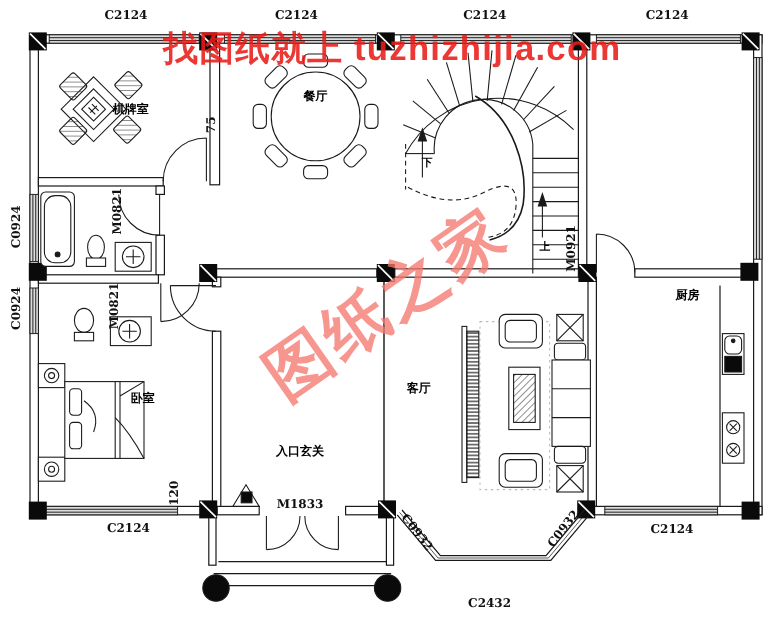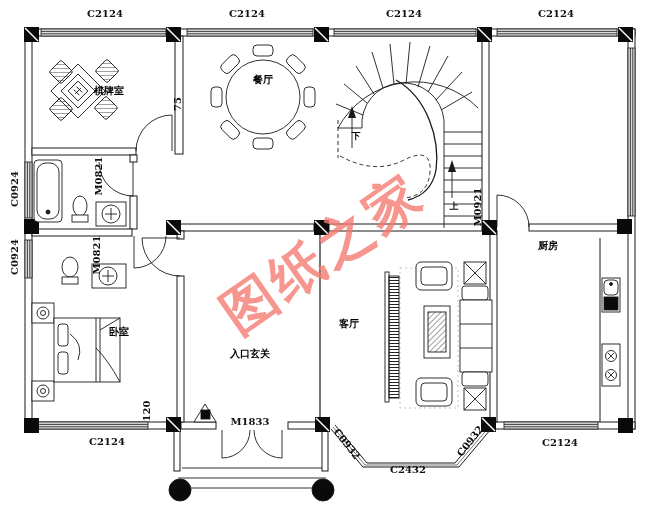--- a/index.html
+++ b/index.html
@@ -261,42 +261,43 @@
   <line x1="182" y1="468" x2="322" y2="468"></line>
   <line x1="178" y1="478" x2="326" y2="478"></line>
   <line x1="174" y1="488" x2="330" y2="488"></line>
   <circle cx="180" cy="490" r="11" fill="#0a0a0a"></circle>
   <circle cx="323" cy="490" r="11" fill="#0a0a0a"></circle>
   <polygon points="205,404 194,422 216,422" fill="#fff"></polygon>
   <rect x="201" y="410" width="9" height="9" fill="#0a0a0a"></rect>
 </g>
 </svg>
 
+<div class="wm-banner">找图纸就上 tuzhizhijia.com</div>
 <div class="wm-stamp">图纸之家</div>
 
 <div class="lbl" style="left:105px;top:13px">C2124</div>
 <div class="lbl" style="left:247px;top:13px">C2124</div>
 <div class="lbl" style="left:404px;top:13px">C2124</div>
 <div class="lbl" style="left:556px;top:13px">C2124</div>
 <div class="lbl" style="left:107px;top:441px">C2124</div>
 <div class="lbl" style="left:560px;top:442px">C2124</div>
 <div class="lbl rot90" style="left:14px;top:189px">C0924</div>
 <div class="lbl rot90" style="left:14px;top:257px">C0924</div>
 <div class="lbl rot90" style="left:98px;top:176px">M0821</div>
 <div class="lbl rot90" style="left:96px;top:255px">M0821</div>
 <div class="lbl rot90" style="left:477px;top:207px">M0921</div>
 <div class="lbl rot90" style="left:177px;top:104px">75</div>
 <div class="lbl rot90" style="left:146px;top:411px">120</div>
 <div class="lbl" style="left:250px;top:421px">M1833</div>
 <div class="lbl rotP52" style="left:347px;top:444px">C0932</div>
 <div class="lbl rotM52" style="left:470px;top:441px">C0932</div>
-<div class="lbl" style="left:408px;top:469px">C2432</div>
+<div class="lbl" style="left:408px;top:503px">C2432</div>
 
 <div class="lbl room" style="left:109px;top:91px">棋牌室</div>
 <div class="lbl room" style="left:263px;top:80px">餐厅</div>
-<div class="lbl room" style="left:548px;top:246px">厨房</div>
+<div class="lbl room" style="left:573px;top:246px">厨房</div>
 <div class="lbl room" style="left:119px;top:332px">卧室</div>
 <div class="lbl room" style="left:349px;top:324px">客厅</div>
-<div class="lbl room" style="left:250px;top:354px">入口玄关</div>
+<div class="lbl room" style="left:250px;top:376px">入口玄关</div>
 <div class="lbl small" style="left:356px;top:136px">下</div>
 <div class="lbl small" style="left:454px;top:206px">上</div>
 
 </div>
 
 </body></html>

